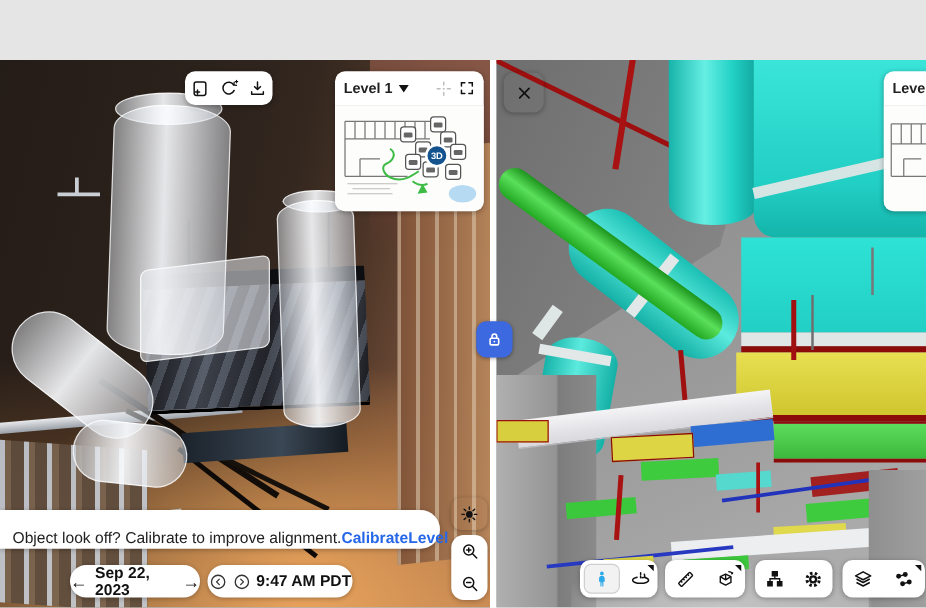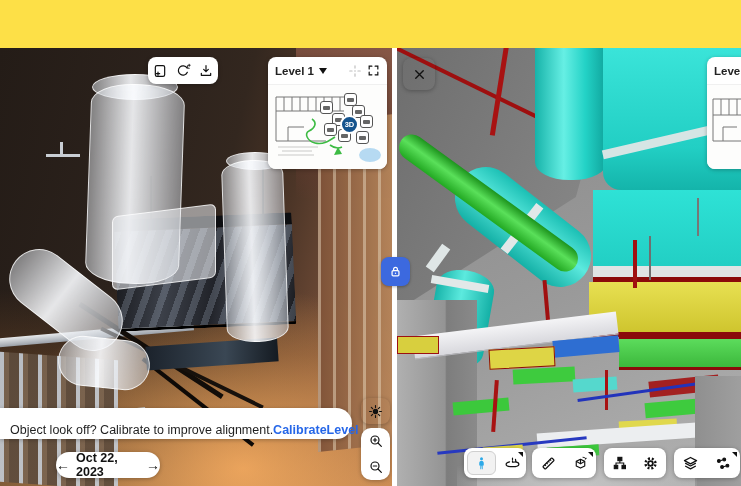--- a/index.html
+++ b/index.html
@@ -1,17 +1,17 @@
 <!DOCTYPE html>
 <html><head>
 <meta charset="utf-8">
 <style>
   * { margin:0; padding:0; box-sizing:border-box; }
   html,body { width:741px; height:486px; background:#fff; font-family:"Liberation Sans", sans-serif; overflow:hidden; }
-  .app { position:relative; width:741px; height:460px; background:#fde047; }
+  .app { position:relative; width:741px; height:460px; background:#e5e5e5; }
   .panel { position:absolute; top:48px; height:438px; overflow:hidden; }
   #panel-left { left:0; width:392px; background:#2b211b; }
   #panel-right { left:397px; width:344px; background:#969696; }
   .s { position:absolute; }
   .duct { background:linear-gradient(90deg, rgba(205,210,216,.55), rgba(250,252,255,.9) 45%, rgba(198,204,212,.55)); border:1px solid rgba(255,255,255,.75); }
   
   .card { position:absolute; background:#fff; box-shadow:0 1px 4px rgba(0,0,0,.28); border-radius:8px; z-index:20; }
   .iconbtn { display:flex; align-items:center; justify-content:center; cursor:pointer; background:none; border:none; padding:0; }
   svg { display:block; }
   
@@ -168,22 +168,33 @@
       <button class="iconbtn">
         <svg width="16" height="16" viewBox="0 0 24 24" fill="none" stroke="#111" stroke-width="1.8" stroke-linecap="round">
             <circle cx="10.5" cy="10.5" r="6"></circle>
             <path d="M15 15l5 5M8 10.5h5"></path>
           </svg>
       </button>
     </div>
 
     <div class="pill" style="left:56px;top:404px;width:104px;">
       <span class="arrowtxt">←</span>
-      <span>Oct 22, 2023</span>
+      <span>Sep 22, 2023</span>
       <span class="arrowtxt">→</span>
+    </div>
+    <div class="pill" style="left:166px;top:404px;width:116px;gap:4px;">
+      <svg width="15" height="15" viewBox="0 0 24 24" fill="none" stroke="#333" stroke-width="1.7" stroke-linecap="round" stroke-linejoin="round">
+          <circle cx="12" cy="12" r="8.5"></circle>
+          <path d="M13.5 8.5L10 12l3.5 3.5"></path>
+        </svg>
+      <svg width="15" height="15" viewBox="0 0 24 24" fill="none" stroke="#333" stroke-width="1.7" stroke-linecap="round" stroke-linejoin="round">
+          <circle cx="12" cy="12" r="8.5"></circle>
+          <path d="M10.5 8.5L14 12l-3.5 3.5"></path>
+        </svg>
+      <span>9:47 AM PDT</span>
     </div>
   </div>
 
   <div id="divider"></div>
   <div id="lock-btn">
     <svg width="15" height="15" viewBox="0 0 24 24" fill="none" stroke="#fff" stroke-width="2" stroke-linecap="round">
         <rect x="6.5" y="10.5" width="11" height="8.5" rx="1.8"></rect>
         <path d="M9 10.5V8.2a3 3 0 0 1 6 0v2.3"></path>
         <circle cx="12" cy="14.8" r="1.1" fill="#fff" stroke="none"></circle>
       </svg>

